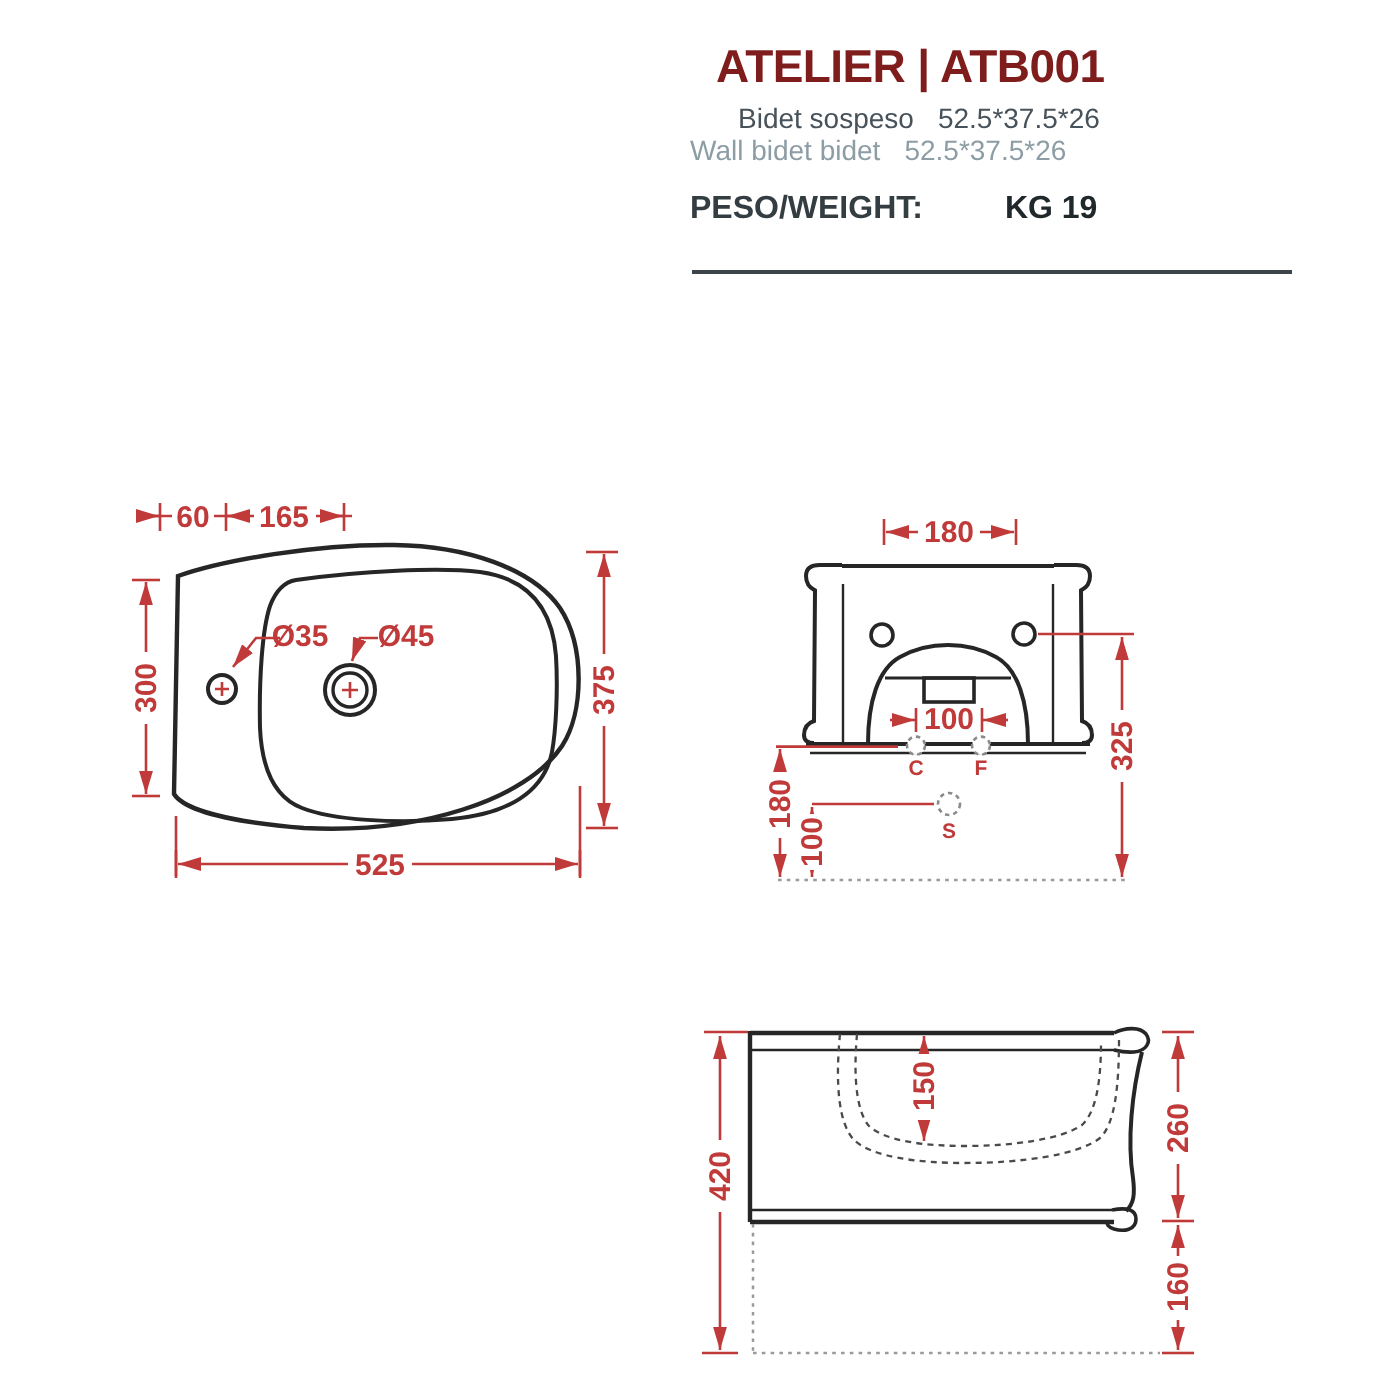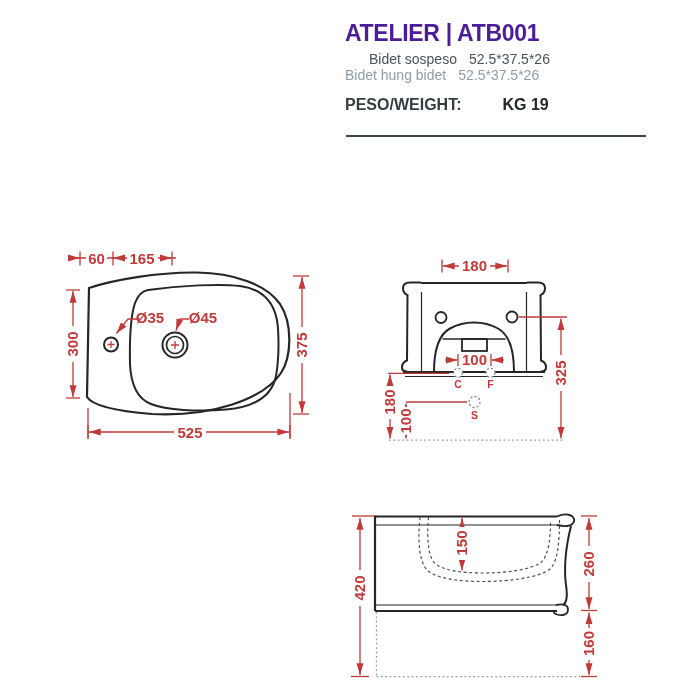--- a/index.html
+++ b/index.html
@@ -1,19 +1,19 @@
 <!DOCTYPE html>
 <html><head>
 <meta charset="utf-8">
 <style>
   html,body{margin:0;padding:0;background:#fff;}
   .page{position:relative;width:700px;height:700px;background:#fff;overflow:hidden;
         font-family:"Liberation Sans",sans-serif;}
   .header{position:absolute;left:345px;top:20px;width:310px;}
-  .title{position:absolute;top:0;left:0;font-size:23px;font-weight:bold;letter-spacing:-0.3px;color:#4c1d95;white-space:nowrap;}
+  .title{position:absolute;top:0;left:13px;font-size:23px;font-weight:bold;letter-spacing:-0.3px;color:#7f1d1d;white-space:nowrap;}
   .sub-it{position:absolute;top:31px;left:0;font-size:14px;color:#47525a;white-space:nowrap;margin-left:24px;}
   .sub-en{position:absolute;top:47px;left:0;font-size:14px;color:#8d9da5;white-space:nowrap;}
   .sub-size{margin-left:12px;}
   .weight{position:absolute;top:76px;left:0;font-size:16px;font-weight:bold;color:#333d42;white-space:nowrap;}
   .weight-val{margin-left:22px;color:#20282c;padding-left:19px;}
   .rule{position:absolute;top:115px;left:1px;width:300px;border-top:2px solid #3a4449;}
   svg{position:absolute;left:0;top:0;}
   .ln{stroke:#262626;fill:none;}
   .ln-thin{stroke:#262626;stroke-width:1.2;fill:none;}
   .dashed{stroke:#4a4a4a;stroke-width:1.15;fill:none;stroke-dasharray:3 2.6;}
@@ -202,21 +202,21 @@
       <line class="dotted" x1="376.5" y1="676.5" x2="580" y2="676.5"></line>
     </g>
   </svg>
 
   <div class="header">
     <div class="title">ATELIER | ATB001</div>
     <div class="sub-it">
       <span>Bidet sospeso</span><span class="sub-size">52.5*37.5*26</span>
     </div>
     <div class="sub-en">
-      <span>Bidet hung bidet</span><span class="sub-size">52.5*37.5*26</span>
+      <span>Wall bidet bidet</span><span class="sub-size">52.5*37.5*26</span>
     </div>
     <div class="weight">
       <span>PESO/WEIGHT:</span><span class="weight-val">KG 19</span>
     </div>
     <div class="rule"></div>
   </div>
 
 </div>
 
 </body></html>

